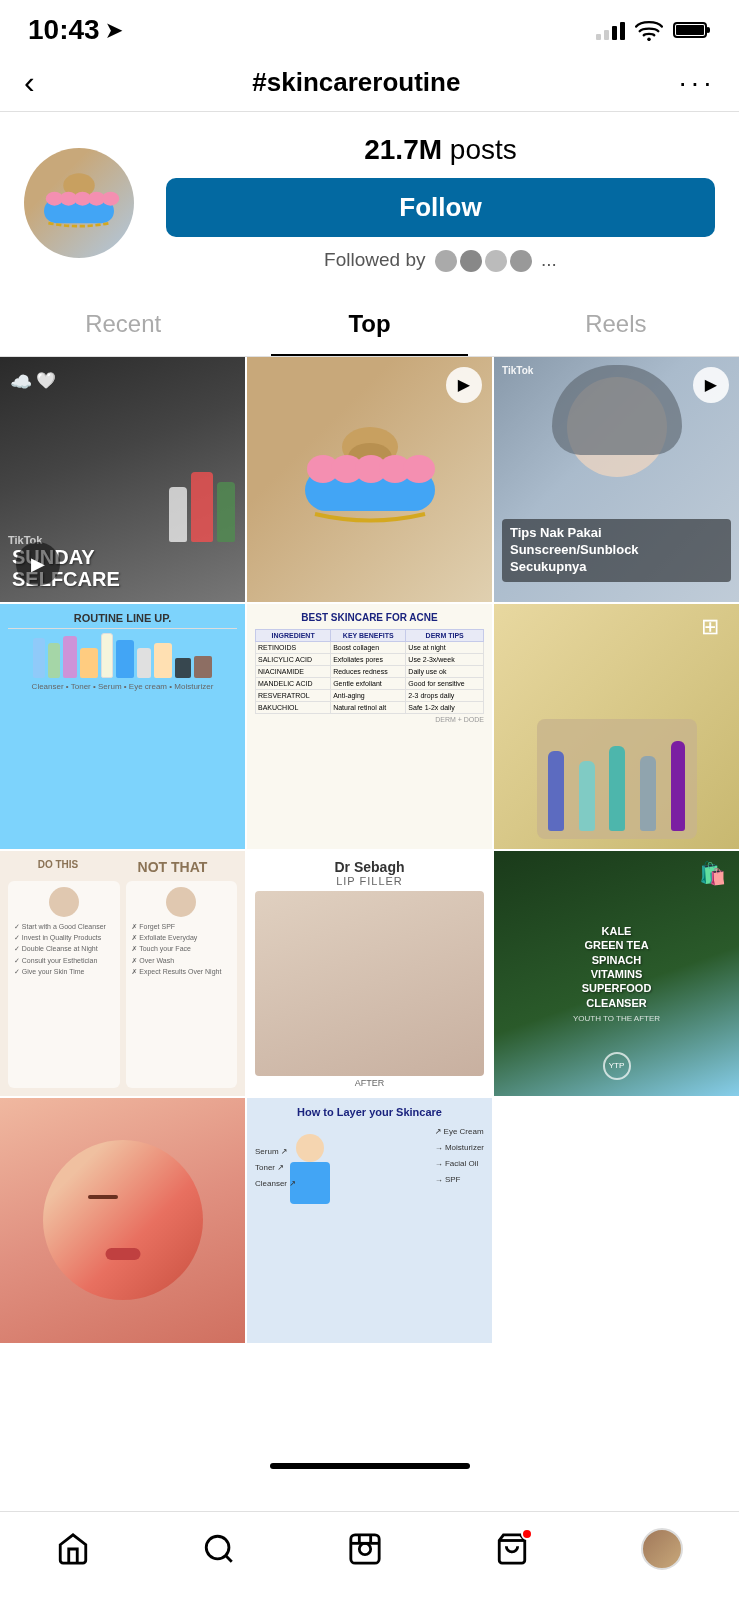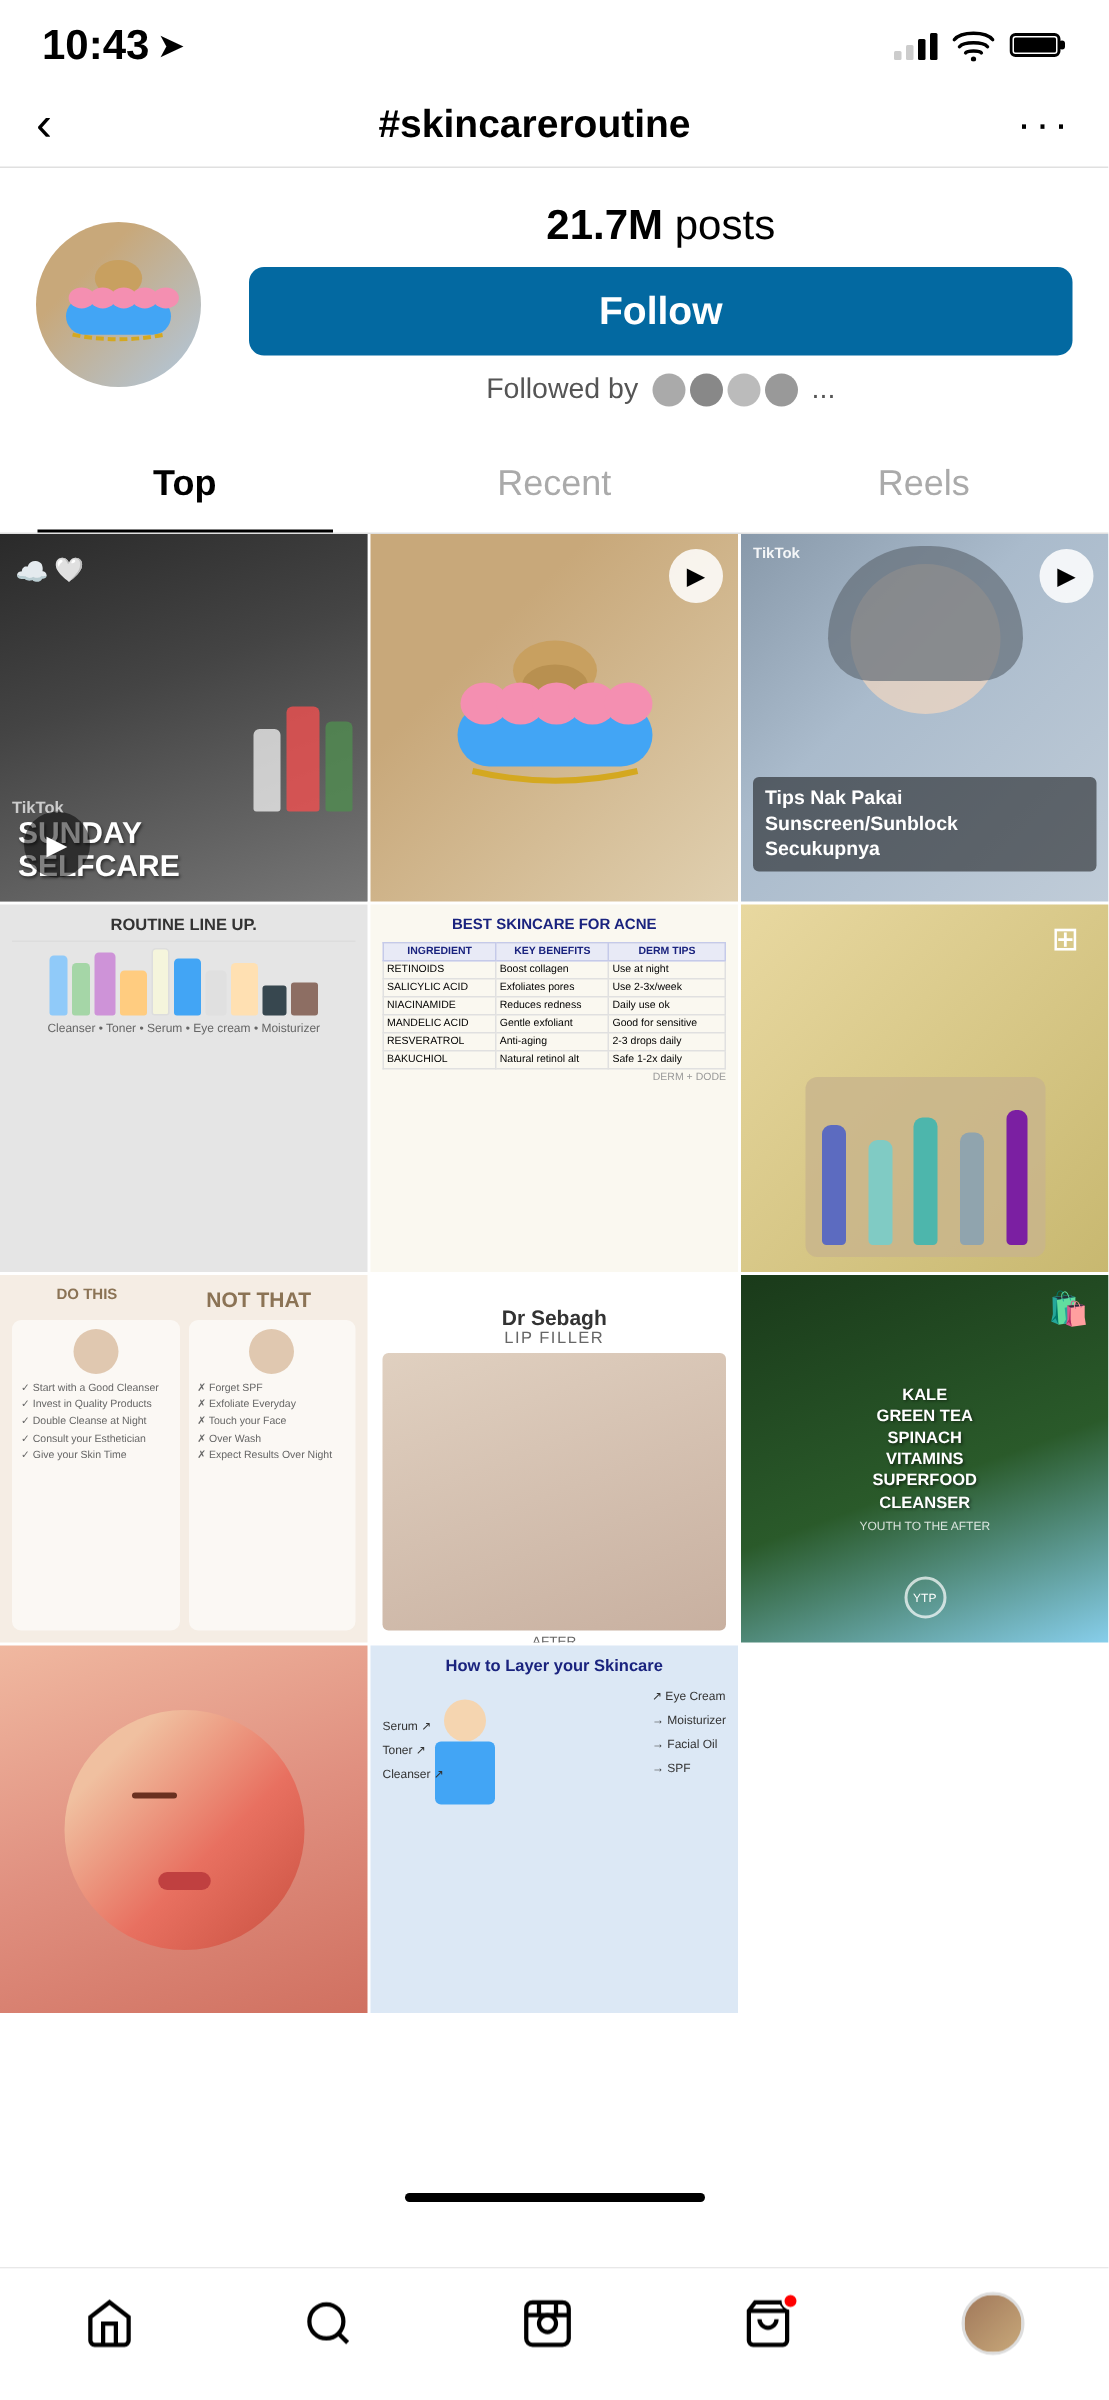--- a/index.html
+++ b/index.html
@@ -375,25 +375,25 @@
         <span class="mini-avatar" style="background:#888;"></span>
         <span class="mini-avatar" style="background:#bbb;"></span>
         <span class="mini-avatar" style="background:#999;"></span>
       </span>
       <span>...</span>
     </div>
   </div>
 </div>
 
 <div class="tabs">
+  <div class="tab">
+    <span>Recent</span>
+  </div>
   <div class="tab active">
     <span>Top</span>
-  </div>
-  <div class="tab">
-    <span>Recent</span>
   </div>
   <div class="tab">
     <span>Reels</span>
   </div>
 </div>
 
 <div class="grid">
 
   <div class="grid-item thumb-sunday">
     <div style="position:absolute;top:0;left:0;width:100%;height:100%;background:linear-gradient(160deg,#2a2a2a 0%,#444 40%,#777 100%);display:flex;flex-direction:column;justify-content:flex-end;padding:12px;">
@@ -446,21 +446,21 @@
 
       <div style="position:absolute;top:8px;left:8px;font-size:10px;color:rgba(255,255,255,0.9);font-weight:700;">TikTok</div>
 
       <div style="position:absolute;bottom:20px;left:8px;right:8px;background:rgba(0,0,0,0.5);padding:6px 8px;border-radius:4px;">
         <div style="font-size:13px;font-weight:700;color:#fff;line-height:1.3;">Tips Nak Pakai<br>Sunscreen/Sunblock<br>Secukupnya</div>
       </div>
     </div>
     <div class="play-icon">▶</div>
   </div>
 
-  <div class="grid-item" style="background:#e5e5e5;">
+  <div class="grid-item" style="background:#7dd3fc;">
     <div style="width:100%;height:100%;padding:8px;display:flex;flex-direction:column;gap:4px;">
       <div style="font-size:11px;font-weight:800;color:#333;text-align:center;border-bottom:1px solid #ddd;padding-bottom:4px;">ROUTINE LINE UP.</div>
       <div style="display:flex;flex-wrap:wrap;gap:3px;justify-content:center;">
 
         <div style="display:flex;gap:3px;align-items:flex-end;">
           <div style="width:12px;height:40px;background:#90caf9;border-radius:3px 3px 2px 2px;"></div>
           <div style="width:12px;height:35px;background:#a5d6a7;border-radius:3px 3px 2px 2px;"></div>
           <div style="width:14px;height:42px;background:#ce93d8;border-radius:3px 3px 2px 2px;"></div>
           <div style="width:18px;height:30px;background:#ffcc80;border-radius:3px 3px 2px 2px;"></div>
           <div style="width:12px;height:45px;background:#f5f5dc;border-radius:3px 3px 2px 2px;border:1px solid #ddd;"></div>
@@ -566,21 +566,21 @@
             ✗ Touch your Face<br>
             ✗ Over Wash<br>
             ✗ Expect Results Over Night
           </div>
         </div>
       </div>
     </div>
   </div>
 
   <div class="grid-item" style="background:#fff;">
-    <div style="width:100%;height:100%;padding:8px;display:flex;flex-direction:column;margin-top:12px;">
+    <div style="width:100%;height:100%;padding:8px;display:flex;flex-direction:column;">
       <div style="text-align:center;margin-bottom:4px;">
         <div style="font-size:14px;font-weight:700;color:#333;">Dr Sebagh</div>
         <div style="font-size:11px;color:#666;letter-spacing:1px;">LIP FILLER</div>
       </div>
 
       <div style="display:flex;gap:4px;flex:1;">
         <div style="flex:1;display:flex;flex-direction:column;gap:2px;">
           <div style="flex:1;background:linear-gradient(160deg,#e0d0c0 0%,#c8b0a0 100%);border-radius:4px;"></div>
           <div style="font-size:9px;color:#666;text-align:center;">AFTER</div>
         </div>

